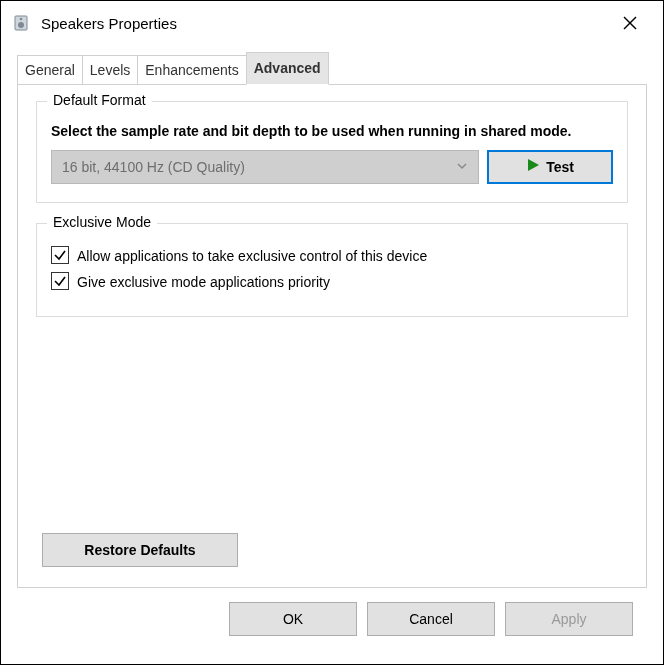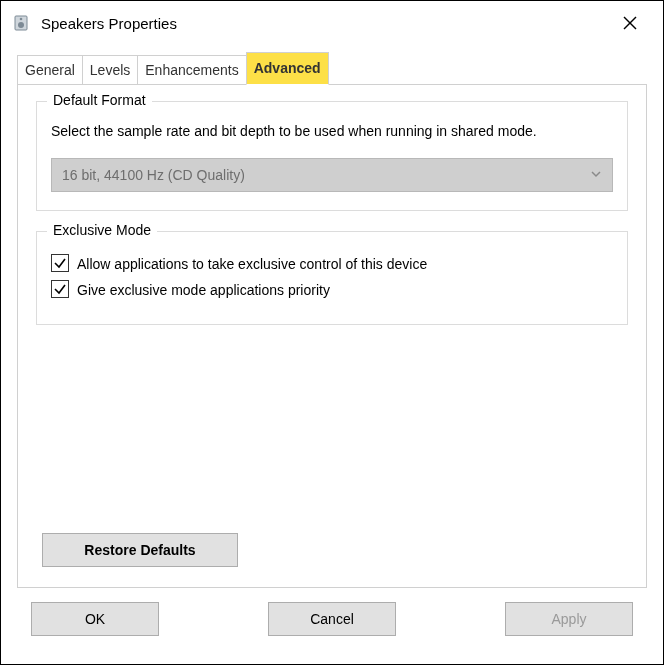--- a/index.html
+++ b/index.html
@@ -52,21 +52,21 @@
     border-bottom: none;
     padding: 6px 7px;
     background: #fff;
     color: #333;
     cursor: pointer;
     font-size: 14px;
     margin-right: 0px;
   }
   .tab + .tab { border-left: none; }
   .tab.active {
-    background: #fde047;
+    background: #e5e5e5;
     border-bottom: 1px solid #fff;
     position: relative;
     z-index: 2;
     padding-top: 7px;
     padding-bottom: 8px;
     margin-top: -3px;
     margin-left: -1px;
     border-left: 1px solid #d0d0d0;
     font-weight: 600;
   }
@@ -86,22 +86,22 @@
   .groupbox-title {
     position: absolute;
     top: -10px;
     left: 10px;
     background: #fff;
     padding: 0 6px;
     font-size: 14px;
     color: #000;
   }
   .desc {
-    font-weight: 400;
-    margin: 6px 0 16px 0;
+    font-weight: 700;
+    margin: 6px 0 8px 0;
     line-height: 1.4;
   }
   .format-row {
     display: flex;
     gap: 8px;
     align-items: center;
   }
   .combo {
     flex: 1;
     height: 34px;
@@ -153,22 +153,22 @@
     background: #e1e1e1;
     border: 1px solid #adadad;
     font-weight: 700;
     cursor: pointer;
     display: flex;
     align-items: center;
     justify-content: center;
   }
   .footer {
     display: flex;
-    justify-content: space-between;
-    gap: 24px;
+    justify-content: flex-end;
+    gap: 10px;
     padding: 14px 14px 0 14px;
   }
   .footer-btn {
     width: 128px;
     height: 34px;
     background: #e1e1e1;
     border: 1px solid #adadad;
     display: flex;
     align-items: center;
     justify-content: center;
@@ -214,20 +214,28 @@
       <span class="groupbox-title">Default Format</span>
       <div class="desc">Select the sample rate and bit depth to be used when running in shared mode.</div>
       <div class="format-row">
         <div class="combo">
           <span>16 bit, 44100 Hz (CD Quality)</span>
           <span class="chev">
             <svg width="12" height="12" viewBox="0 0 12 12">
                 <polyline points="2,4 6,8 10,4" fill="none" stroke="#8a8a8a" stroke-width="1.5"></polyline>
               </svg>
           </span>
+        </div>
+        <div class="test-btn">
+          <span>
+            <svg width="14" height="14" viewBox="0 0 14 14">
+                <polygon points="2,1 13,7 2,13" fill="#1a8a1a"></polygon>
+              </svg>
+          </span>
+          <span>Test</span>
         </div>
       </div>
     </div>
 
     <div class="groupbox">
       <span class="groupbox-title">Exclusive Mode</span>
       <div class="checkbox-row">
         <span class="checkbox-box">
           <svg width="14" height="14" viewBox="0 0 14 14">
               <polyline points="2,7 6,11 12,3" fill="none" stroke="#000" stroke-width="1.6"></polyline>

